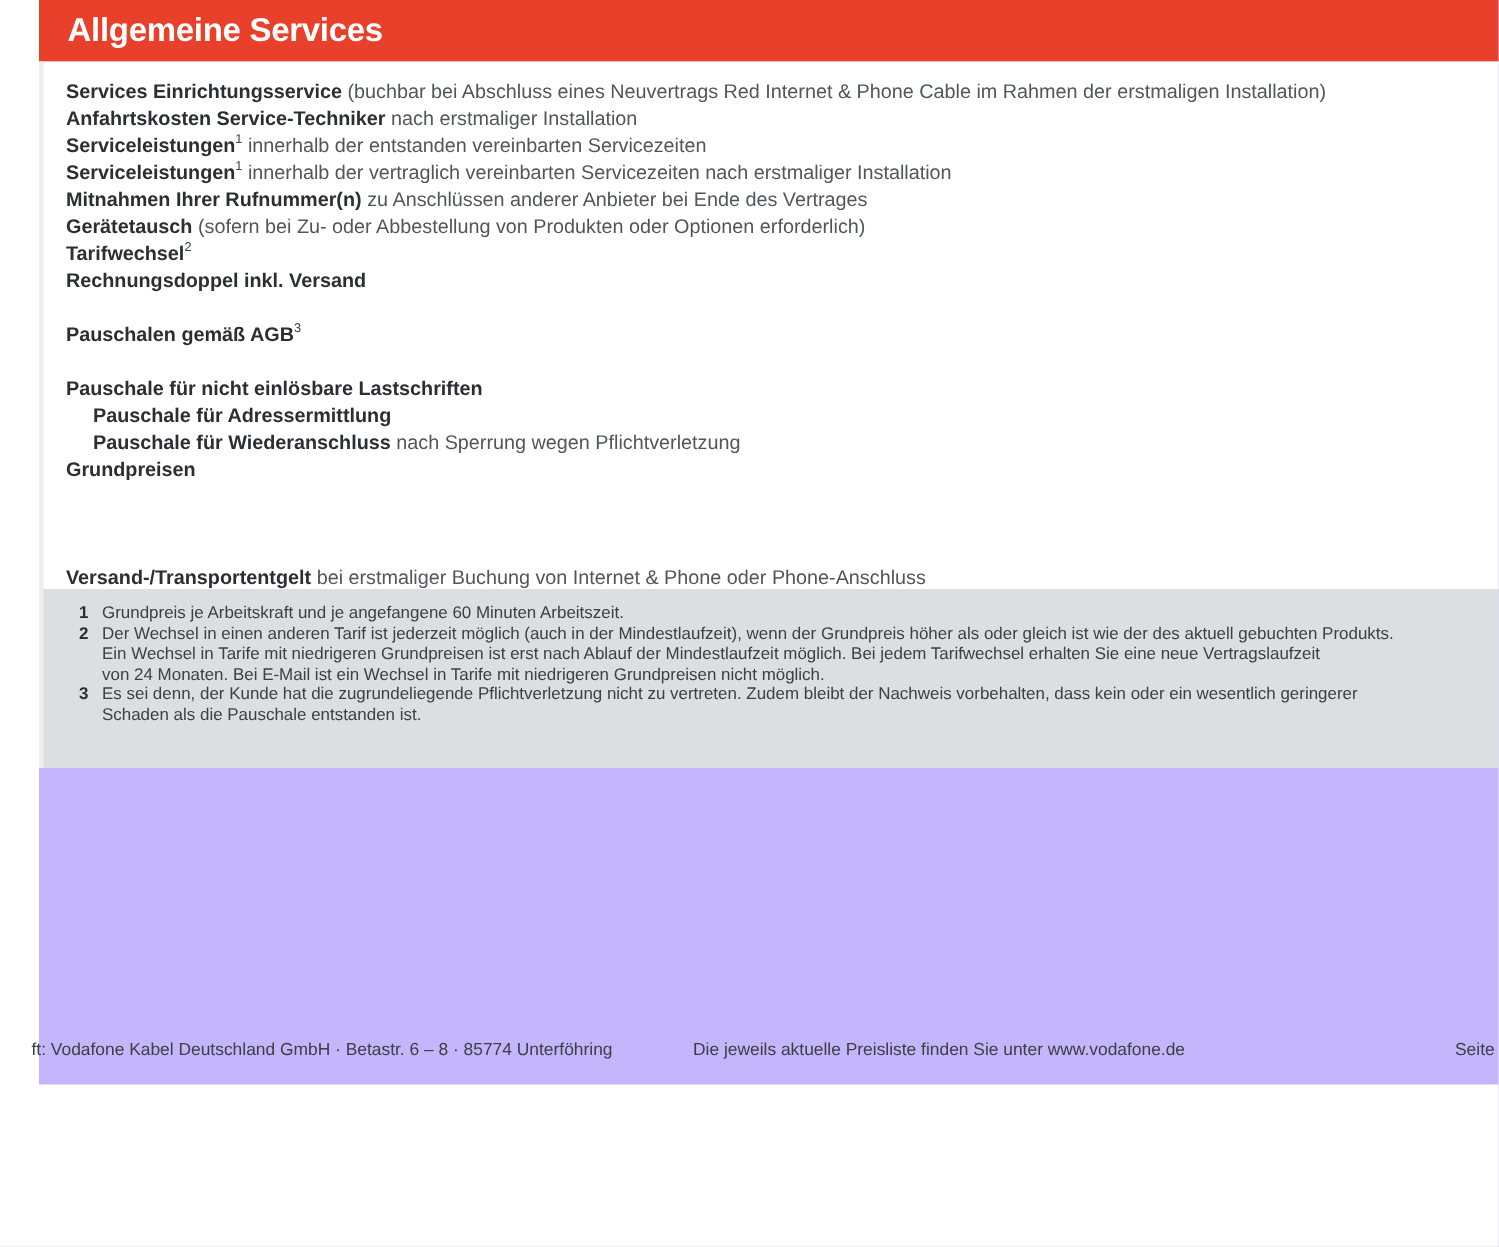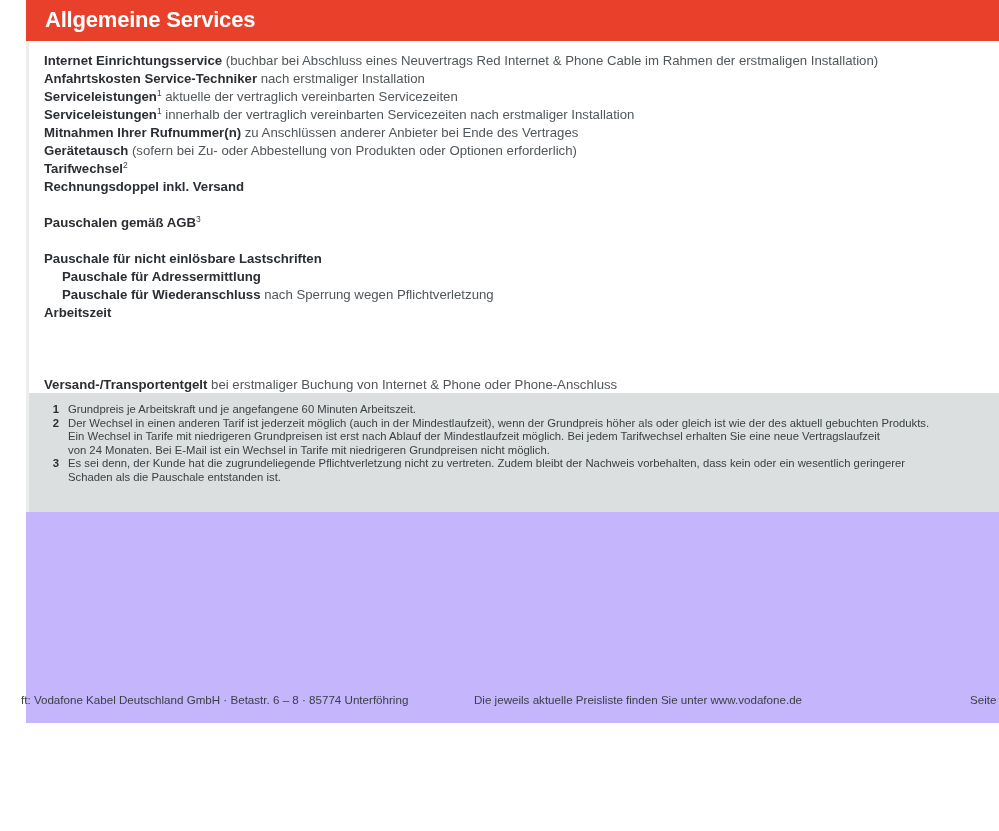--- a/index.html
+++ b/index.html
@@ -164,21 +164,21 @@
     white-space: nowrap;
   }
   .page-footer .imprint {
     position: absolute;
     left: -5px;
     top: 0;
     white-space: nowrap;
   }
   .page-footer .hint {
     position: absolute;
-    left: 448px;
+    left: 436px;
     top: 0;
     white-space: nowrap;
   }
   .page-footer .pagenum {
     position: absolute;
     left: 944px;
     top: 0;
     white-space: nowrap;
   }
 </style>
@@ -188,29 +188,29 @@
 <div class="page">
 
   <div class="section-header">
     <div class="section-header-title">Allgemeine Services</div>
   </div>
 
   <div class="body-panel"></div>
 
   <div class="rows" id="rows-container">
       <div class="row">
-        <div class="label"><b>Internet Einrichtungsservice</b><span class="desc"> (buchbar bei Abschluss eines Neuvertrags Red Internet &amp; Phone Cable im Rahmen der erstmaligen Installation)</span></div>
+        <div class="label"><b>Services Einrichtungsservice</b><span class="desc"> (buchbar bei Abschluss eines Neuvertrags Red Internet &amp; Phone Cable im Rahmen der erstmaligen Installation)</span></div>
         <div class="price">89,9</div>
       </div>
       <div class="row">
         <div class="label"><b>Anfahrtskosten Service-Techniker</b><span class="desc"> nach erstmaliger Installation</span></div>
         <div class="price">29,9</div>
       </div>
       <div class="row">
-        <div class="label"><b>Serviceleistungen</b><sup>1</sup><span class="desc"> aktuelle der vertraglich vereinbarten Servicezeiten</span></div>
+        <div class="label"><b>Serviceleistungen</b><sup>1</sup><span class="desc"> innerhalb der entstanden vereinbarten Servicezeiten</span></div>
         <div class="price">6</div>
       </div>
       <div class="row">
         <div class="label"><b>Serviceleistungen</b><sup>1</sup><span class="desc"> innerhalb der vertraglich vereinbarten Servicezeiten nach erstmaliger Installation</span></div>
         <div class="price">10</div>
       </div>
       <div class="row">
         <div class="label"><b>Mitnahmen Ihrer Rufnummer(n)</b><span class="desc"> zu Anschlüssen anderer Anbieter bei Ende des Vertrages</span></div>
         <div class="price">11,4</div>
       </div>
@@ -240,21 +240,21 @@
       </div>
       <div class="row indent">
         <div class="label"><b>Pauschale für Adressermittlung</b></div>
         <div class="price">10</div>
       </div>
       <div class="row indent">
         <div class="label"><b>Pauschale für Wiederanschluss</b><span class="desc"> nach Sperrung wegen Pflichtverletzung</span></div>
         <div class="price">20</div>
       </div>
       <div class="row">
-        <div class="label"><b>Arbeitszeit</b></div>
+        <div class="label"><b>Grundpreisen</b></div>
         <div class="price">2,5</div>
       </div>
       <div class="row">
         <div class="price">2</div>
       </div>
       <div class="row">
         <div class="price">39,9</div>
       </div>
       <div class="row">
         <div class="price">69,9</div>

